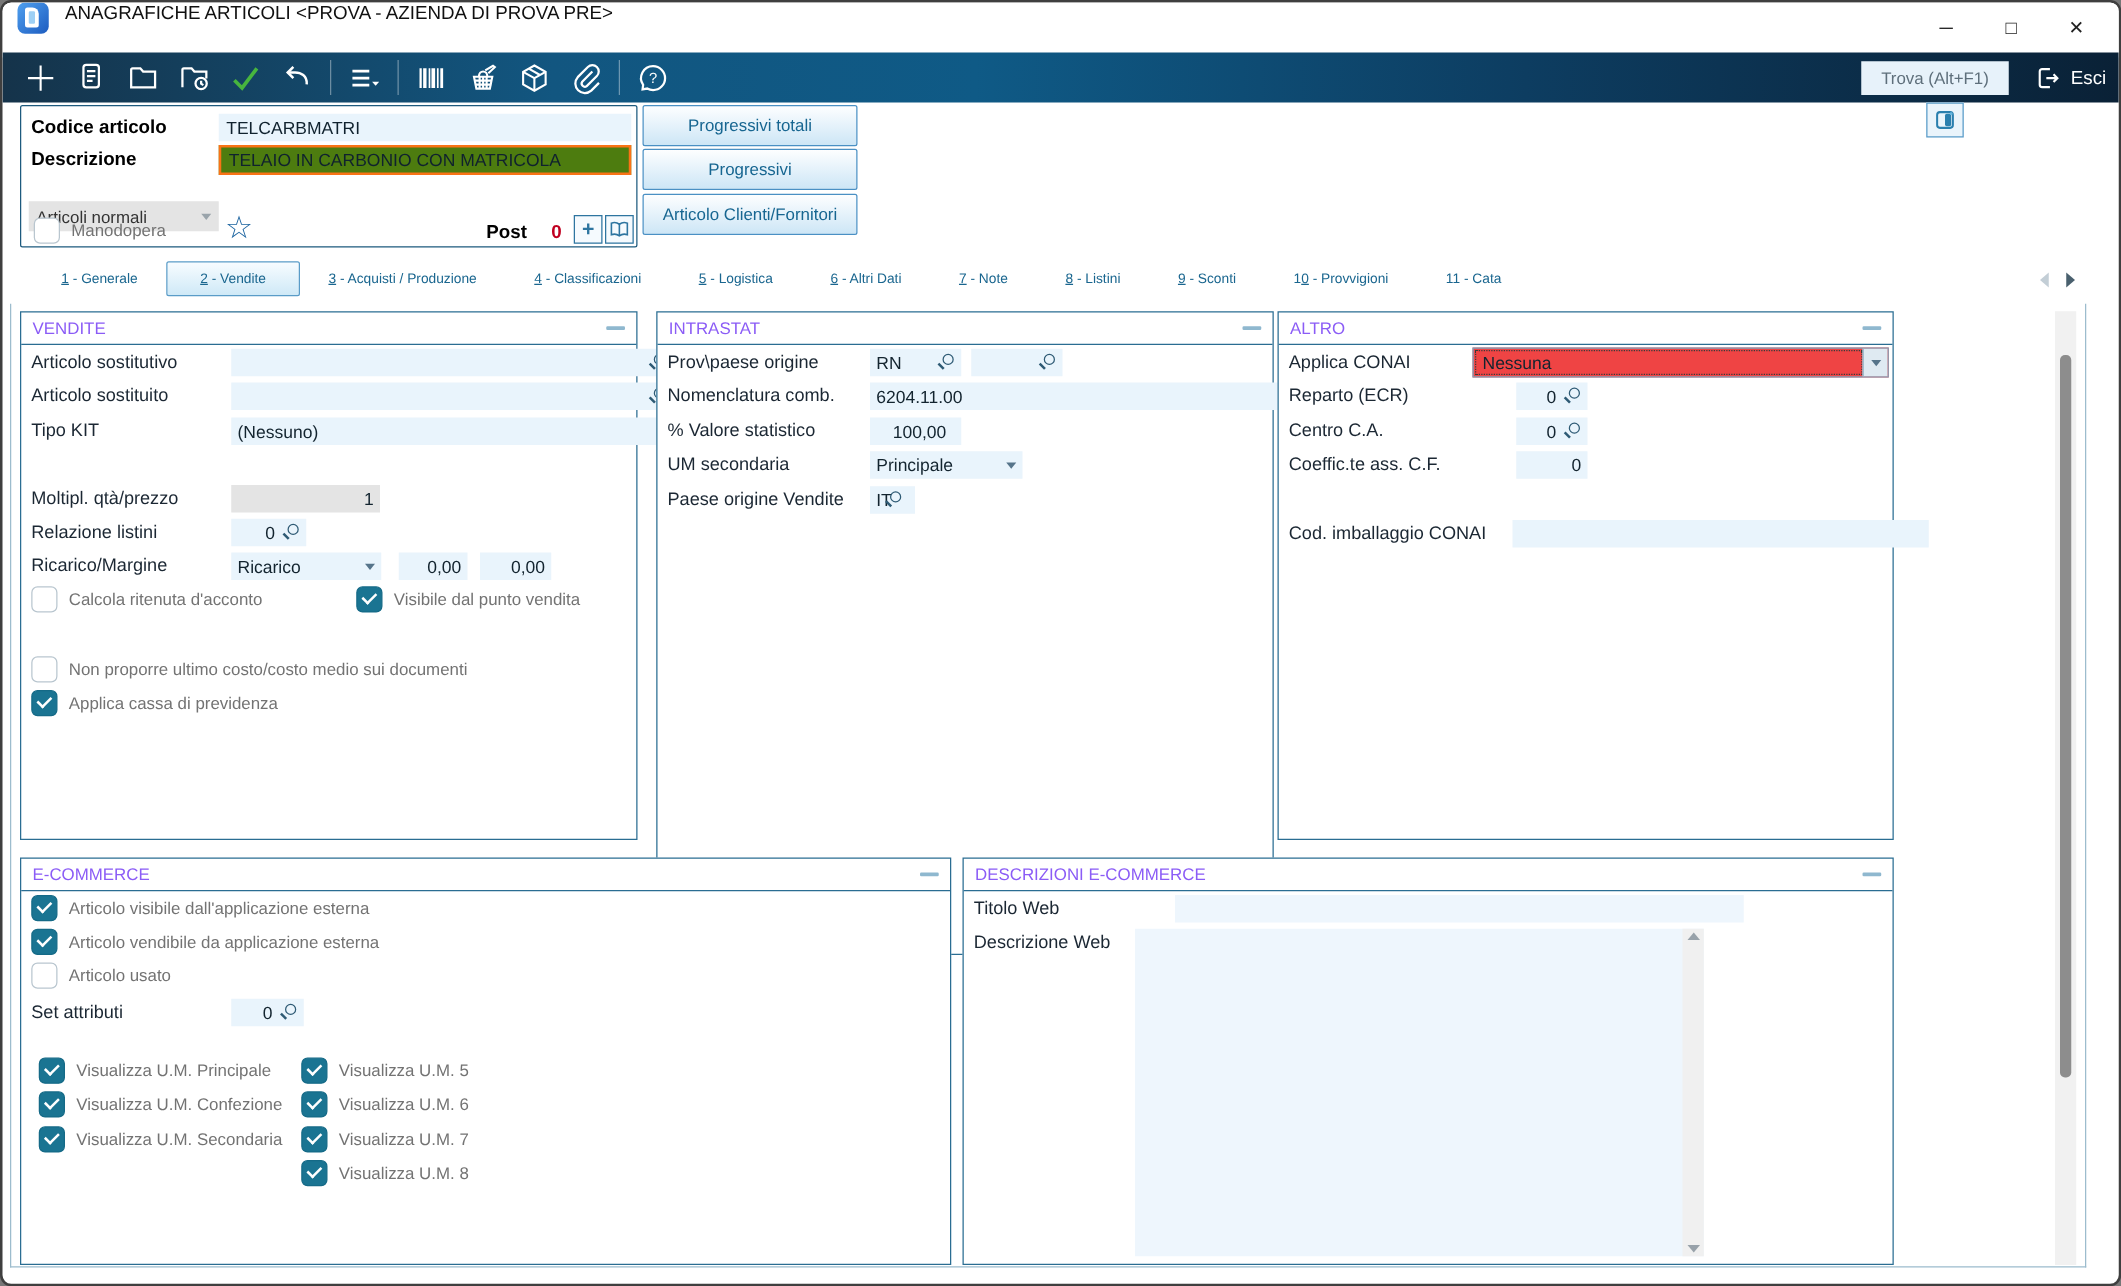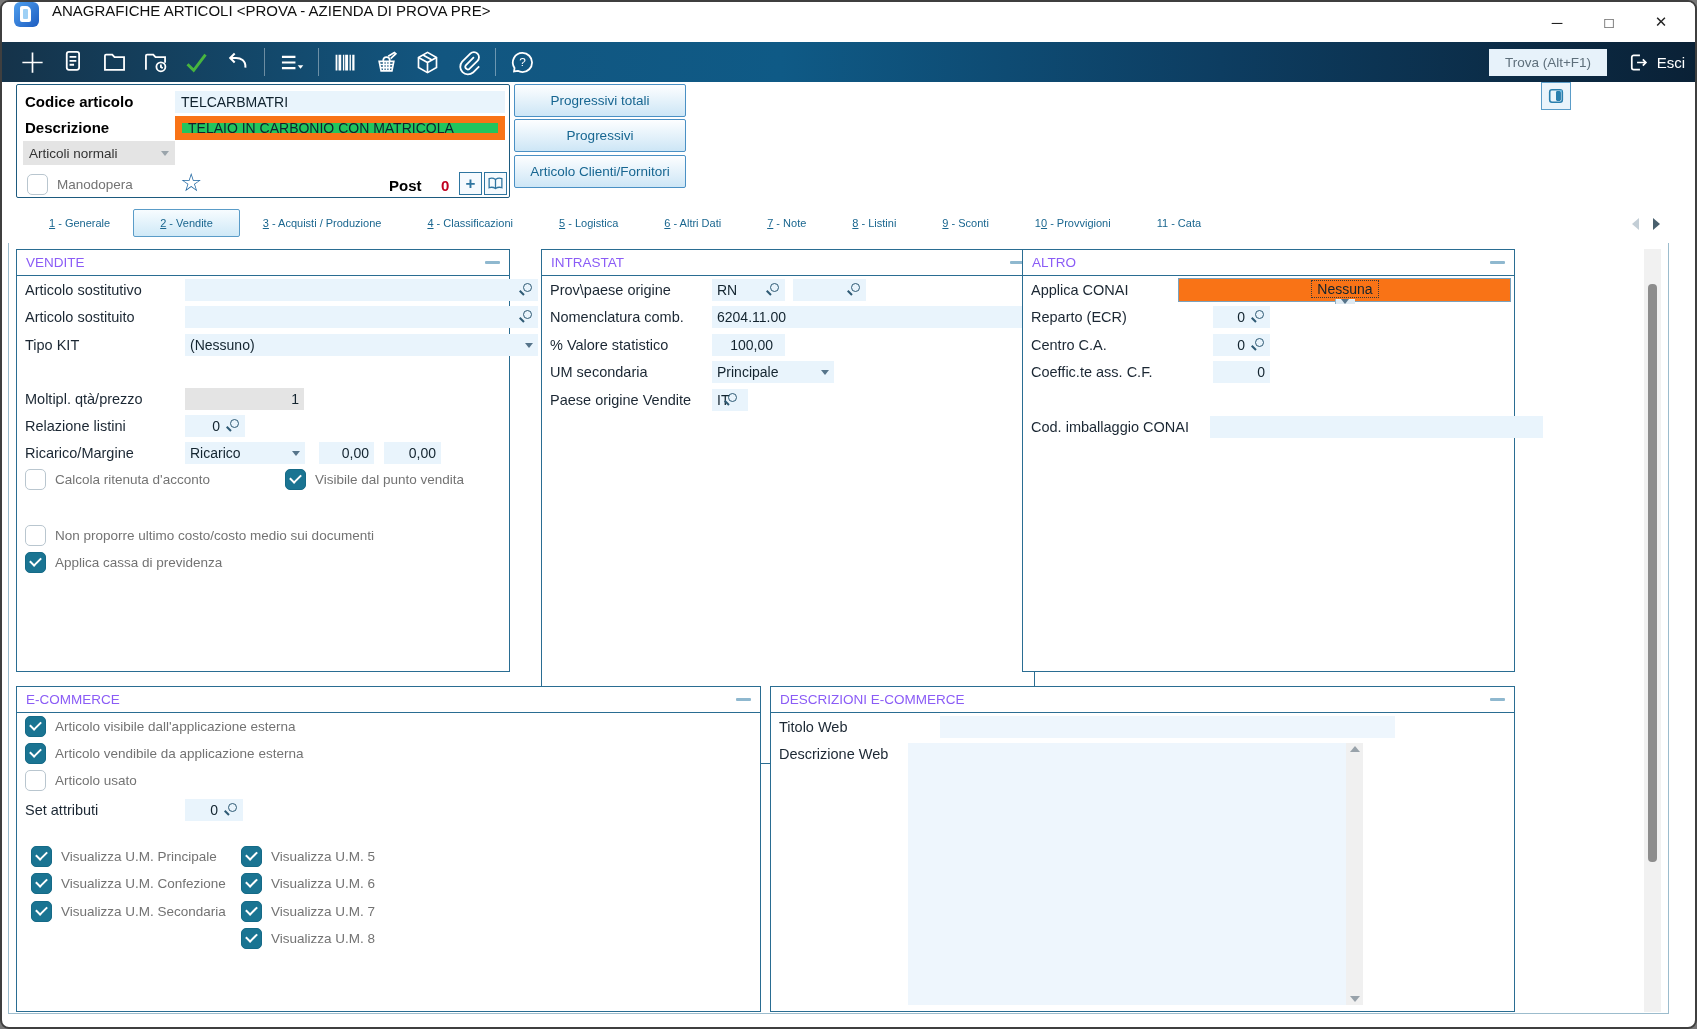--- a/index.html
+++ b/index.html
@@ -64,21 +64,21 @@
   .caret{width:0;height:0;border-left:4.5px solid transparent;border-right:4.5px solid transparent;border-top:5.5px solid #56748a;flex:0 0 auto;}
   .lens{width:14px;height:14px;position:relative;flex:0 0 auto;}
   .lens::before{content:"";position:absolute;width:7px;height:7px;border:1.6px solid #2e5a74;border-radius:50%;right:1px;top:0;}
   .lens::after{content:"";position:absolute;width:6px;height:1.6px;background:#2e5a74;transform:rotate(45deg);left:0;bottom:3px;}
   .ml6{margin-left:6px;} .mlau{margin-left:auto;}
 
   .cbx{position:absolute;width:21px;height:21px;background:#fff;border:1.5px solid #b9c6cf;border-radius:5px;box-sizing:border-box;}
   .cbx.checked{background:#1a7492;border-color:#156a87;}
   .cbx.checked::after{content:"";position:absolute;left:4px;top:4px;width:9px;height:5px;border-left:2.4px solid #fff;border-bottom:2.4px solid #fff;transform:rotate(-45deg);}
 
-  .combo{position:absolute;height:24px;border:1px solid #7aa2bd;background:#f97316;display:flex;align-items:center;box-sizing:border-box;flex-direction:column;}
+  .combo{position:absolute;height:24px;border:1px solid #7aa2bd;background:#ef4444;display:flex;align-items:center;box-sizing:border-box;}
   .combo .txt{flex:1;height:20px;margin:1px 0 1px 1px;border:1px dotted #3a3a3a;display:flex;align-items:center;padding:0 5px;font-size:14px;color:#13242f;box-sizing:border-box;}
   .combo .cbtn{width:20px;height:22px;background:#dfeaf2;border-left:1px solid #8fb0c4;display:flex;align-items:center;justify-content:center;box-sizing:border-box;}
 
   .tarea{position:absolute;background:#eef6fd;box-sizing:border-box;}
   .tascroll{position:absolute;right:0;top:0;bottom:0;width:17px;background:#f0f0f0;display:flex;flex-direction:column;justify-content:space-between;align-items:center;padding:3px 0;box-sizing:border-box;}
   .taarrow{width:0;height:0;border-left:5px solid transparent;border-right:5px solid transparent;}
   .ta-up{border-bottom:6px solid #98a2aa;}
   .ta-dn{border-top:6px solid #98a2aa;}
 </style>
 </head>
@@ -183,22 +183,22 @@
           <path d="M10.5 12h9M16.5 8.8 19.7 12l-3.2 3.2"></path>
         </svg>
       <span>Esci</span>
     </div>
   </div>
 
   <div class="hdrbox">
     <div class="hlbl" style="left:8px;top:8px">Codice articolo</div>
     <div class="hinp" style="left:158px;top:6px;width:330px">TELCARBMATRI</div>
     <div class="hlbl" style="left:8px;top:34px">Descrizione</div>
-    <div class="hinp" style="left:158px;top:31px;width:330px;height:24px;background:#22c55e;border:7px solid #f97316">TELAIO IN CARBONIO CON MATRICOLA</div>
-    <div class="hinp grey" style="left:6px;top:56px;width:152px;height:24px;font-size:13.5px;color:#333">
+    <div class="hinp" style="left:158px;top:31px;width:330px;height:24px;background:#4d7c0f;border:2px solid #f97316">TELAIO IN CARBONIO CON MATRICOLA</div>
+    <div class="hinp grey" style="left:6px;top:76px;width:152px;height:24px;font-size:13.5px;color:#333">
       <span>Articoli normali</span>
       <span class="caret mlau" style="border-top-color:#9aa4ab"></span>
     </div>
     <div class="cbx" style="left:10px;top:89px"></div>
     <div class="slbl" style="left:40px;top:92px">Manodopera</div>
     <div class="star" style="left:163px;top:85px">☆</div>
     <div class="hlbl" style="left:372px;top:92px">Post</div>
     <div class="hlbl" style="left:424px;top:92px;color:#c00020">0</div>
     <div class="mini" style="left:442px;top:87px;color:#2e75a0;font-size:17px;font-weight:bold">+</div>
     <div class="mini" style="left:467px;top:87px">
@@ -278,21 +278,21 @@
     <div class="cbx" style="left:8px;top:219px"></div>
     <div class="slbl" style="left:38px;top:222px">Calcola ritenuta d'acconto</div>
     <div class="cbx checked" style="left:268px;top:219px"></div>
     <div class="slbl" style="left:298px;top:222px">Visibile dal punto vendita</div>
     <div class="cbx" style="left:8px;top:275px"></div>
     <div class="slbl" style="left:38px;top:278px">Non proporre ultimo costo/costo medio sui documenti</div>
     <div class="cbx checked" style="left:8px;top:302px"></div>
     <div class="slbl" style="left:38px;top:305px">Applica cassa di previdenza</div>
   </div>
 
-  <div class="panel" style="left:539px;top:247px;width:494px;height:515px">
+  <div class="panel" style="left:523px;top:247px;width:494px;height:515px">
     <div class="ph">
         <span>INTRASTAT</span>
         <span class="pdash"></span>
       </div>
     <div class="albl" style="left:8px;top:32px">Prov\paese origine</div>
     <div class="ainp" style="left:138px;top:29px;width:73px">
         <span>RN</span>
         <span class="lens mlau"></span>
       </div>
     <div class="ainp" style="left:219px;top:29px;width:73px">

